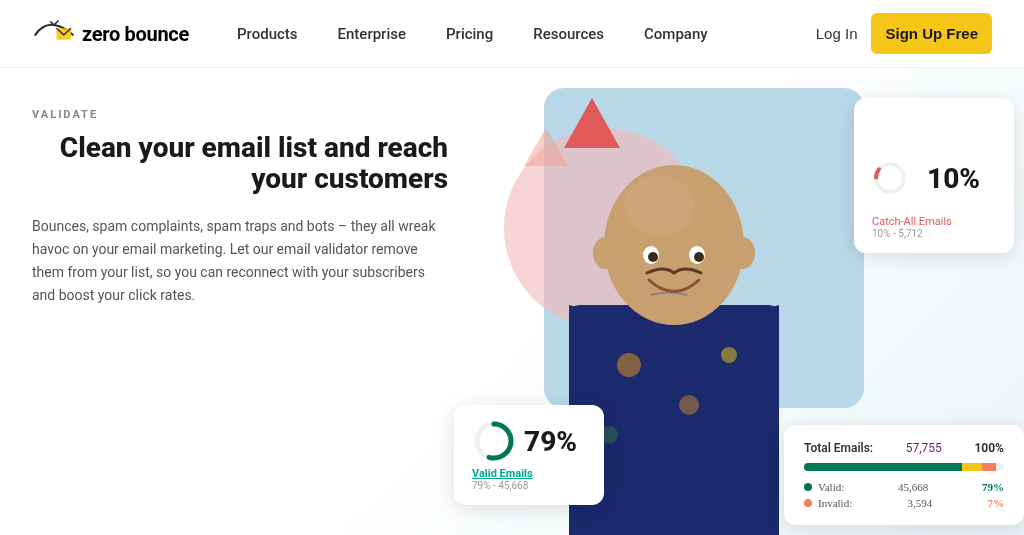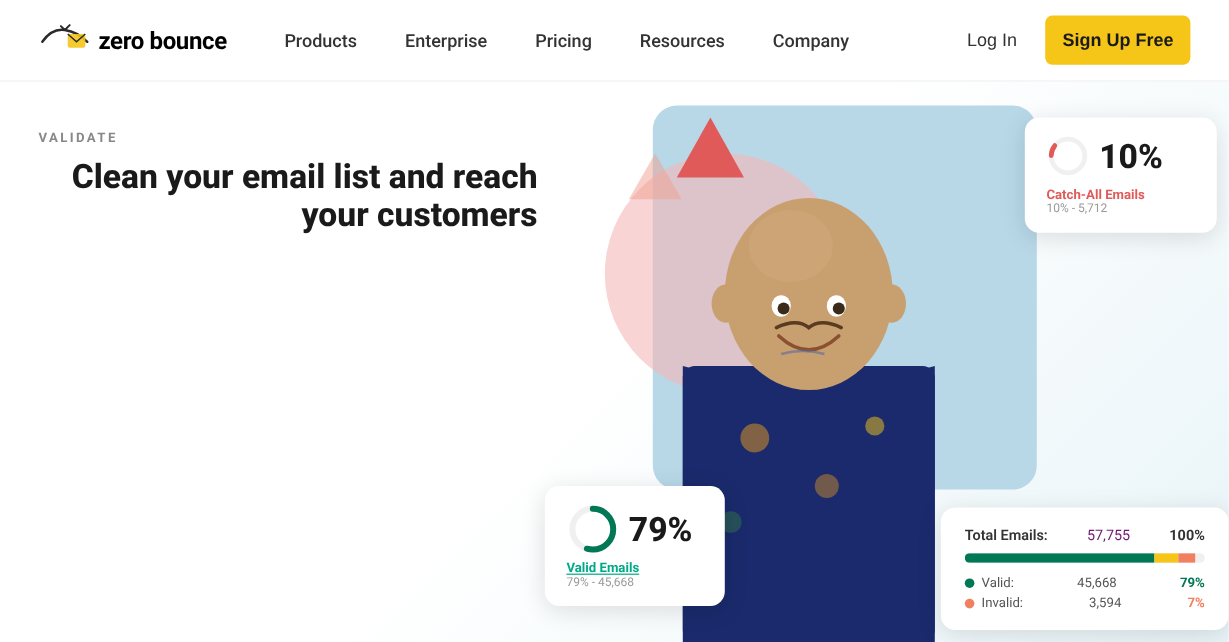--- a/index.html
+++ b/index.html
@@ -49,21 +49,21 @@
     .nav-link {
       font-size: 15px;
       color: #333;
       text-decoration: none;
       font-weight: 500;
       cursor: pointer;
     }
     .nav-actions {
       display: flex;
       align-items: center;
-      gap: 24px;
+      gap: 14px;
     }
     .login-btn {
       font-size: 15px;
       color: #333;
       font-weight: 500;
       cursor: pointer;
       background: none;
       border: none;
     }
     .signup-btn {
@@ -194,31 +194,32 @@
       box-shadow: 0 4px 20px rgba(0,0,0,0.12);
       min-width: 160px;
       z-index: 10;
     }
     .card-catch-all .big-pct {
       font-size: 28px;
       font-weight: 800;
       color: #1a1a1a;
       display: flex;
       align-items: center;
-      gap: 8px;
+      gap: 19px;
+      margin-top: 48px;
     }
     .donut-mini {
       width: 36px;
       height: 36px;
     }
     .card-catch-all .label-catch {
       font-size: 11px;
-      font-weight: 700;
+      font-weight: 400;
       color: #e05a5a;
-      margin-top: 8px;
+      margin-top: 19px;
     }
     .card-catch-all .sub-catch {
       font-size: 10px;
       color: #999;
     }
 
     .card-valid {
       position: absolute;
       bottom: 30px;
       left: 10px;
@@ -291,20 +292,21 @@
     }
     .pb-valid { background: #007755; height: 100%; }
     .pb-catchall { background: #f5c518; height: 100%; }
     .pb-invalid { background: #f08060; height: 100%; }
 
     .stat-row {
       display: flex;
       align-items: center;
       justify-content: space-between;
       margin-top: 4px;
+      font-family: Liberation Serif, serif;
     }
     .stat-dot {
       width: 8px;
       height: 8px;
       border-radius: 50%;
       margin-right: 6px;
       display: inline-block;
     }
     .stat-label-grp {
       display: flex;
@@ -351,20 +353,21 @@
     <button class="login-btn">Log In</button>
     <button class="signup-btn">Sign Up Free</button>
   </div>
 </nav>
 
 <section class="hero">
 
   <div class="hero-left">
     <div class="validate-label">VALIDATE</div>
     <h1 class="hero-title">Clean your email list and reach your customers</h1>
+    <p class="hero-desc">Bounces, spam complaints, spam traps and bots – they all wreak havoc on your email marketing. Let our email validator remove them from your list, so you can reconnect with your subscribers and boost your click rates.</p>
   </div>
 
   <div class="hero-right">
 
     <div class="bg-rect-blue"></div>
     <div class="bg-circle-pink"></div>
     <div class="triangle-red"></div>
     <div class="triangle-peach"></div>
 
     <div class="person-img">

